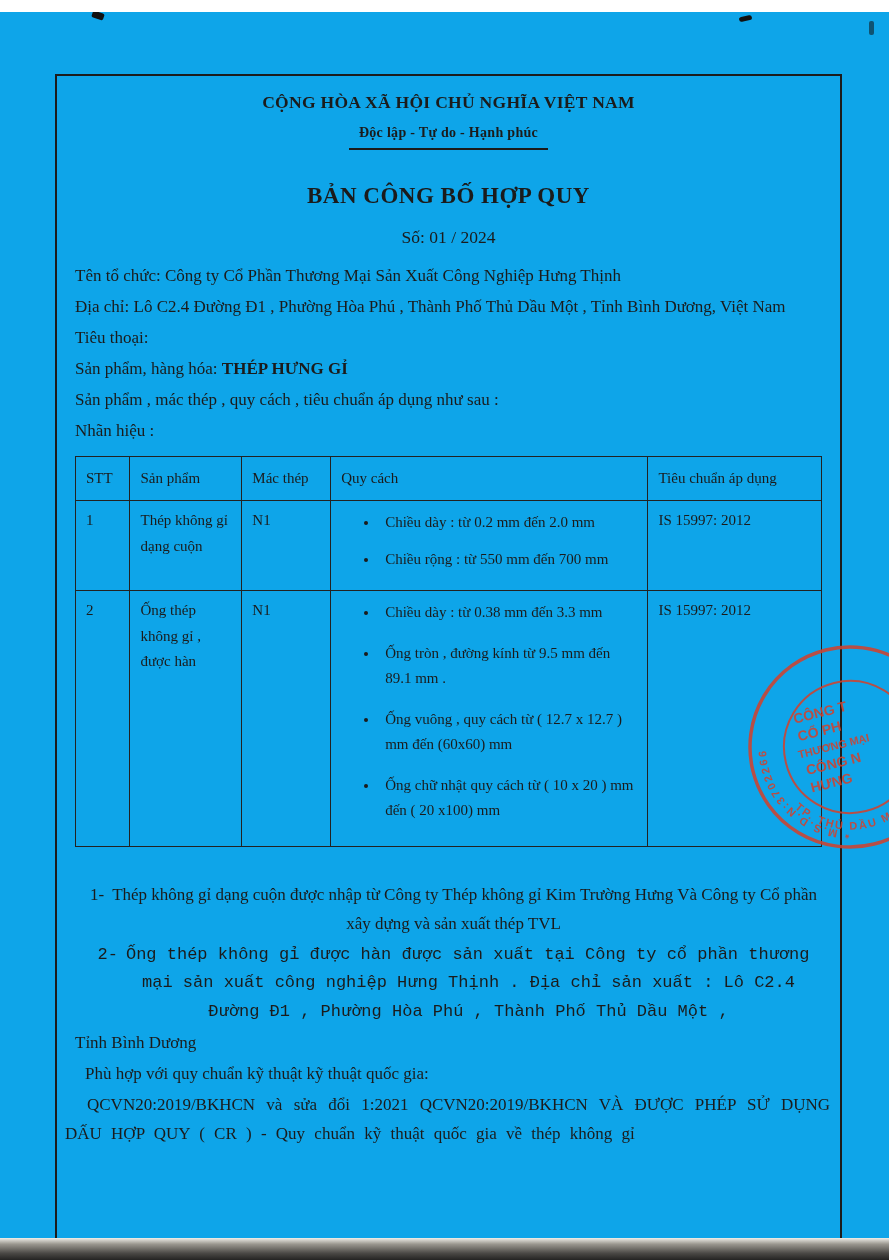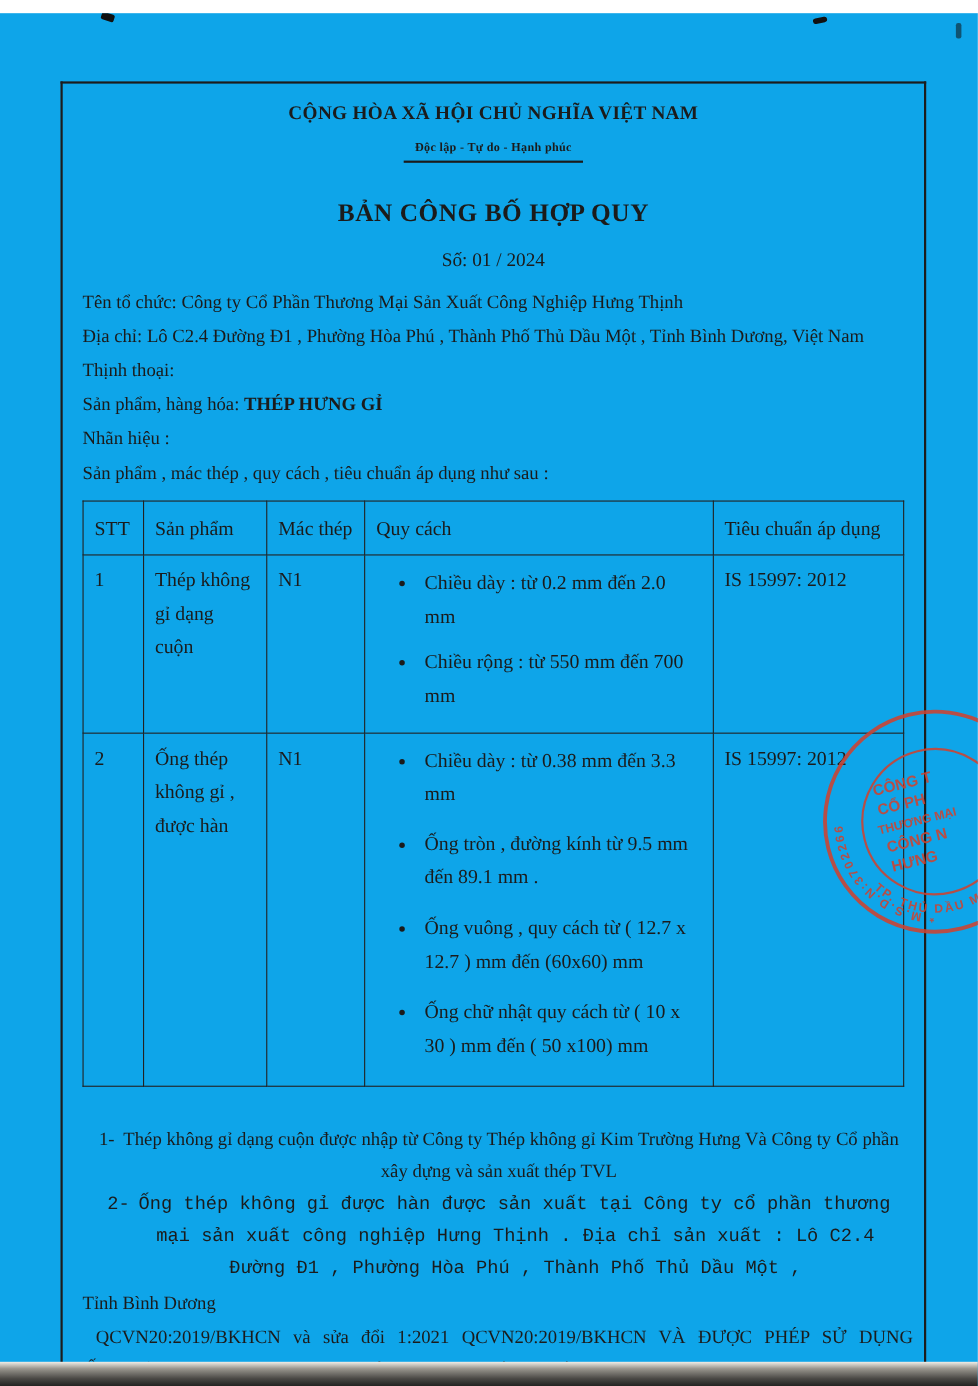--- a/index.html
+++ b/index.html
@@ -31,21 +31,21 @@
     padding:12px 18px 0 18px;
     font-size:17px;
     line-height:1.7;
   }
 
   
   .nat-header { text-align:center; }
   .nat-line1 { font-weight:bold; font-size:17.5px; letter-spacing:.3px; }
   .nat-line2 {
     display:inline-block;
-    font-weight:bold; font-size:11px;
+    font-weight:bold; font-size:14px;
     border-bottom:2px solid #1b1b1b;
     padding:0 10px 3px 10px;
     margin-top:2px;
     letter-spacing:.3px;
   }
 
   .doc-title {
     text-align:center;
     font-weight:bold;
     font-size:23px;
@@ -56,21 +56,21 @@
 
   .para { margin-top:2px; }
   .para.first { margin-top:10px; }
   .bold { font-weight:bold; }
 
   
   table.spec {
     width:100%;
     border-collapse:collapse;
     margin-top:10px;
-    font-size:18px;
+    font-size:15px;
   }
   table.spec th, table.spec td {
     border:1.6px solid #222222;
     vertical-align:top;
     padding:7px 10px;
     font-weight:normal;
     text-align:left;
   }
   table.spec th { vertical-align:middle; padding:9px 10px; }
   col.c-stt  { width:55px; }
@@ -135,26 +135,26 @@
       <div>
         <span class="nat-line2">Độc lập - Tự do - Hạnh phúc</span>
       </div>
     </div>
 
     <div class="doc-title">BẢN CÔNG BỐ HỢP QUY</div>
     <div class="doc-number">Số: 01 / 2024</div>
 
     <div class="para first">Tên tổ chức: Công ty Cổ Phần Thương Mại Sản Xuất Công Nghiệp Hưng Thịnh</div>
     <div class="para">Địa chỉ: Lô C2.4 Đường Đ1 , Phường Hòa Phú , Thành Phố Thủ Dầu Một , Tỉnh Bình Dương, Việt Nam</div>
-    <div class="para">Thịnh thoại:</div>
+    <div class="para">Tiêu thoại:</div>
     <div class="para">
       <span>Sản phẩm, hàng hóa: </span><span class="bold">THÉP HƯNG GỈ</span>
     </div>
+    <div class="para">Sản phẩm , mác thép , quy cách , tiêu chuẩn áp dụng như sau :</div>
     <div class="para">Nhãn hiệu :</div>
-    <div class="para">Sản phẩm , mác thép , quy cách , tiêu chuẩn áp dụng như sau :</div>
 
     <table class="spec">
       <colgroup>
         <col class="c-stt">
           <col class="c-sp">
           <col class="c-mac">
           <col class="c-qc">
           <col class="c-tc">
       </colgroup>
       <thead>
@@ -181,38 +181,39 @@
         </tr>
         <tr class="row2">
           <td class="center">2</td>
           <td class="prod">Ống thép không gỉ , được hàn</td>
           <td class="mac">N1</td>
           <td>
             <ul class="qc">
               <li>Chiều dày : từ 0.38 mm đến 3.3 mm</li>
               <li>Ống tròn , đường kính từ 9.5 mm đến 89.1 mm .</li>
               <li>Ống vuông , quy cách từ ( 12.7 x 12.7 ) mm đến (60x60) mm</li>
-              <li>Ống chữ nhật quy cách từ ( 10 x 30 ) mm đến ( 50 x100) mm</li>
+              <li>Ống chữ nhật quy cách từ ( 10 x 20 ) mm đến ( 20 x100) mm</li>
             </ul>
           </td>
           <td>IS 15997: 2012</td>
         </tr>
       </tbody>
     </table>
 
     <div class="notes">
       <div class="note">
         <span class="marker">1-</span><span>Thép không gỉ dạng cuộn được nhập từ Công ty Thép không gỉ Kim Trường Hưng Và Công ty Cổ phần xây dựng và sản xuất thép TVL</span>
       </div>
       <div class="note hanging">
         <span class="marker">2-</span><span>Ống thép không gỉ được hàn được sản xuất tại Công ty cổ phần thương mại sản xuất công nghiệp Hưng Thịnh . Địa chỉ sản xuất : Lô C2.4 Đường Đ1 , Phường Hòa Phú , Thành Phố Thủ Dầu Một ,</span>
       </div>
     </div>
 
     <div class="province para">Tỉnh Bình Dương</div>
+    <div class="compliance-intro">Phù hợp với quy chuẩn kỹ thuật kỹ thuật quốc gia:</div>
     <div class="compliance-body">QCVN20:2019/BKHCN và sửa đổi 1:2021 QCVN20:2019/BKHCN VÀ ĐƯỢC PHÉP SỬ DỤNG DẤU HỢP QUY ( CR ) -  Quy chuẩn kỹ thuật quốc gia về thép không gỉ</div>
 
   </div>
 
   <div class="stamp-wrap">
     <svg width="300" height="300" viewBox="0 0 300 300">
       <defs>
         <path id="arcLeft" d="M 150 234 A 84 84 0 0 1 66 150 A 84 84 0 0 1 150 66"></path>
         <path id="arcBottom" d="M 76 186 A 82 82 0 0 0 224 186"></path>
       </defs>

